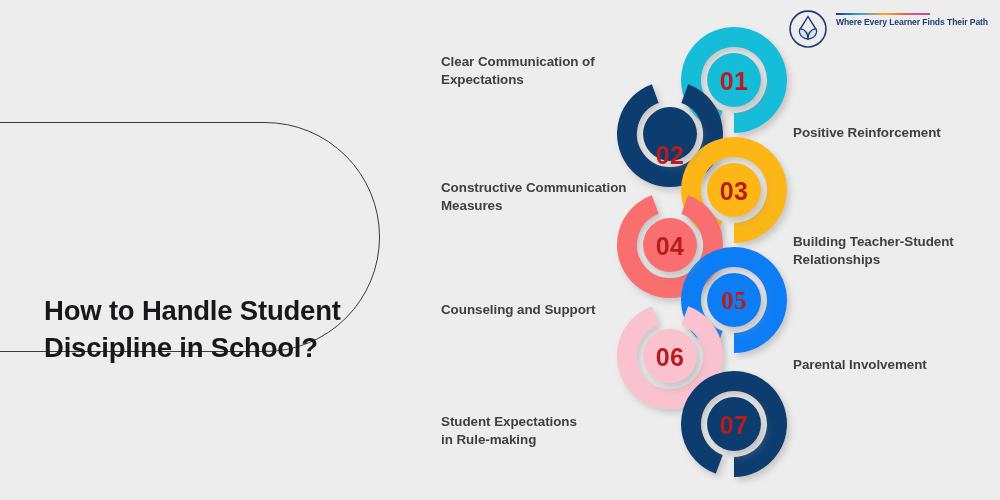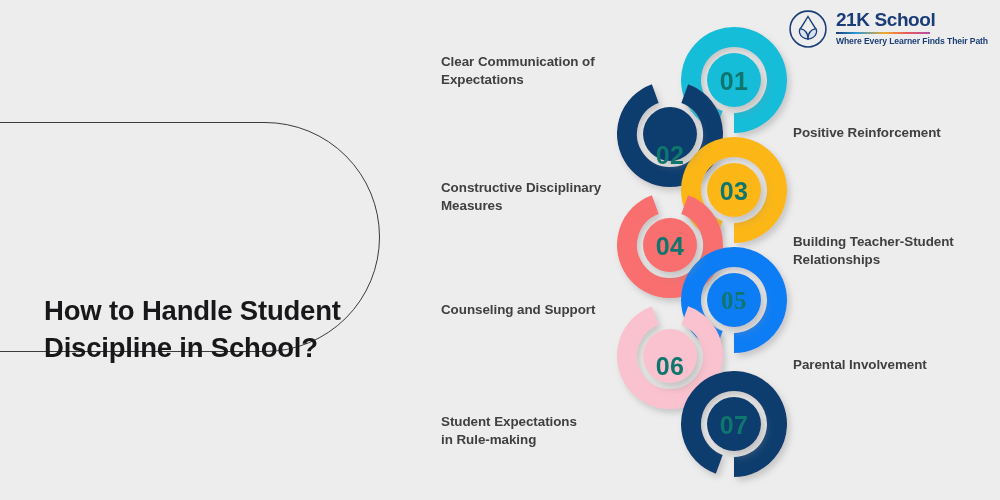--- a/index.html
+++ b/index.html
@@ -87,21 +87,21 @@
     line-height: 1.33;
     letter-spacing: -0.05px;
     white-space: pre-line;
   }
   .step-label.left  { text-align: left; }
   .step-label.right { text-align: left; }
 
   
   .step-number {
     position: absolute;
-    color: #0f766e;
+    color: #b91c1c;
     font-size: 25px;
     font-weight: bold;
     letter-spacing: 0.4px;
     transform: translate(-50%, -50%);
     pointer-events: none;
   }
 </style>
 </head>
 <body>
 
@@ -151,46 +151,45 @@
         <circle cx="734" cy="424" r="27" fill="#0D3C6E" filter="url(#softshadow)"></circle>
       </g>
   </svg>
 
   <div id="numbers">
       <div class="step-number" style="left: 734px; top: 81px;">01</div>
       <div class="step-number" style="left: 670px; top: 135px; margin-top: 20px;">02</div>
       <div class="step-number" style="left: 734px; top: 191px;">03</div>
       <div class="step-number" style="left: 670px; top: 246px;">04</div>
       <div class="step-number" style="left: 734px; top: 301px; font-family: Liberation Serif, serif;">05</div>
-      <div class="step-number" style="left: 670px; top: 366px;">06</div>
+      <div class="step-number" style="left: 670px; top: 357px;">06</div>
       <div class="step-number" style="left: 734px; top: 425px;">07</div>
     </div>
 
   <div class="title-card">
     <div class="title-text">How to Handle Student Discipline in School?</div>
   </div>
 
   <div class="logo">
     <svg class="logo-mark" viewBox="0 0 48 48">
       <circle cx="24" cy="24" r="21.5" fill="none" stroke="#1b3d77" stroke-width="1.9"></circle>
       <path d="M24 9 L33 23.5 L24 36 L15 23.5 Z" fill="none" stroke="#1b3d77" stroke-width="1.7"></path>
       <path d="M24 36 C24 29 20 24.5 14.5 23.5 C12 28.5 15.5 35 24 36 Z" fill="#d9e2ee" stroke="#1b3d77" stroke-width="1.5"></path>
       <path d="M24 36 C24 29 28 24.5 33.5 23.5 C36 28.5 32.5 35 24 36 Z" fill="#d9e2ee" stroke="#1b3d77" stroke-width="1.5"></path>
     </svg>
     <div class="logo-words">
-      <div class="logo-name">21K School</div>
       <div class="logo-rule"></div>
       <div class="logo-tag">Where Every Learner Finds Their Path</div>
     </div>
   </div>
 
   <div id="labels">
       <div class="step-label left" style="left: 441px; top: 53px; width: 200px;">Clear Communication of
 Expectations</div>
-      <div class="step-label left" style="left: 441px; top: 179px; width: 200px;">Constructive Disciplinary
+      <div class="step-label left" style="left: 441px; top: 179px; width: 200px;">Constructive Communication
 Measures</div>
       <div class="step-label left" style="left: 441px; top: 301px; width: 200px;">Counseling and Support</div>
       <div class="step-label left" style="left: 441px; top: 413px; width: 200px;">Student Expectations
 in Rule-making</div>
       <div class="step-label right" style="left: 793px; top: 124px; width: 200px;">Positive Reinforcement</div>
       <div class="step-label right" style="left: 793px; top: 233px; width: 200px;">Building Teacher-Student
 Relationships</div>
       <div class="step-label right" style="left: 793px; top: 356px; width: 200px;">Parental Involvement</div>
     </div>
 

